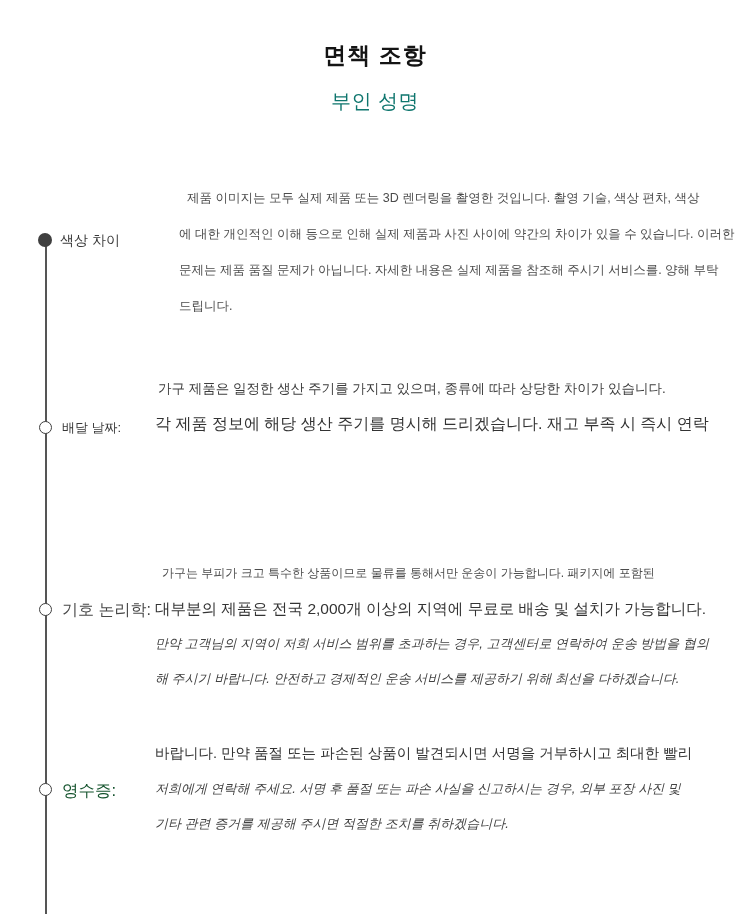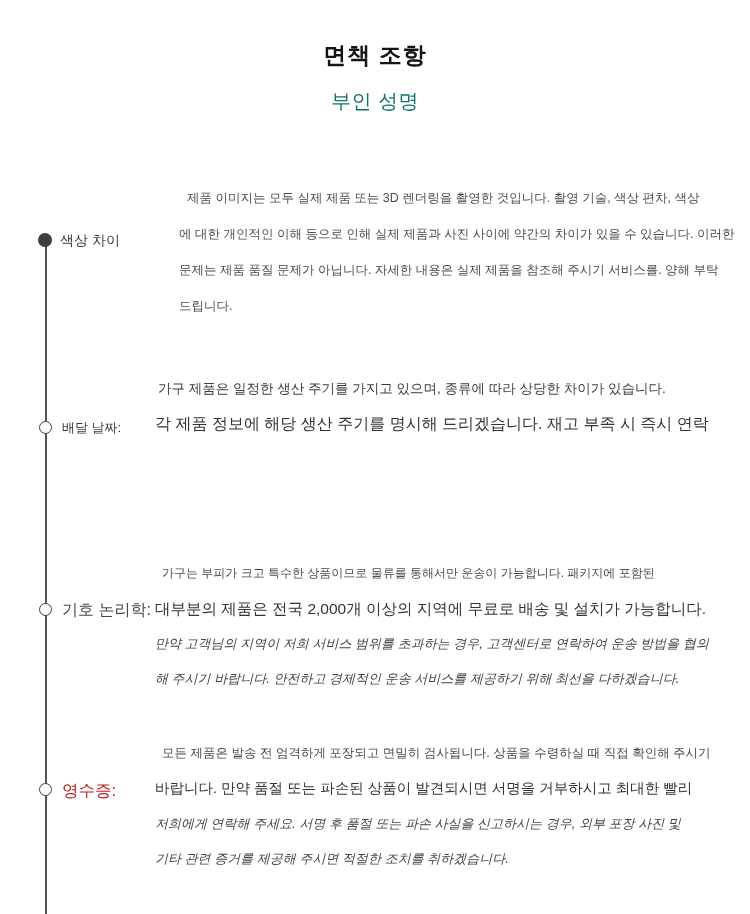--- a/index.html
+++ b/index.html
@@ -38,21 +38,21 @@
     width:13px; height:13px; left:39px;
     background:#ffffff; border:1.5px solid #3f3f3f;
   }
   .b2 { top:421px; } .b3 { top:603px; } .b4 { top:783px; }
   .tl-label {
     position:absolute; white-space:nowrap; color:#383838;
   }
   .lab1 { left:60px; top:231px; font-size:14px;   line-height:18px; }
   .lab2 { left:62px; top:419px; font-size:13px;   line-height:18px; }
   .lab3 { left:62px; top:602px; font-size:16px; line-height:16px; color:#474747; }
-  .lab4 { left:62px; top:779px; font-size:16.5px; line-height:22px; color:#b91c1c; }
+  .lab4 { left:62px; top:779px; font-size:16.5px; line-height:22px; color:#14532d; }
   
   .sec { position:absolute; left:155px; width:575px; }
   .ln  { white-space:nowrap; }
   .s1 { top:180px;margin-left:24px; } .s1 .ln { line-height:36px; font-size:12.5px; color:#4b4b4b; }
   .s2 { top:371px; } .s2 .ln, .s3 .ln, .s4 .ln { line-height:35px; }
   .s3 { top:556px; }
   .s4 { top:736px; }
   .f12  { font-size:12px;   color:#4b4b4b; }
   .f125 { font-size:12.5px; color:#474747; }
   .f13  { font-size:13px;   color:#424242;font-style:italic; }
@@ -98,19 +98,18 @@
   </div>
 
   <div class="sec s3">
     <div class="ln f12 ind7">가구는 부피가 크고 특수한 상품이므로 물류를 통해서만 운송이 가능합니다. 패키지에 포함된</div>
     <div class="ln f155">대부분의 제품은 전국 2,000개 이상의 지역에 무료로 배송 및 설치가 가능합니다.</div>
     <div class="ln f13">만약 고객님의 지역이 저희 서비스 범위를 초과하는 경우, 고객센터로 연락하여 운송 방법을 협의</div>
     <div class="ln f13">해 주시기 바랍니다. 안전하고 경제적인 운송 서비스를 제공하기 위해 최선을 다하겠습니다.</div>
   </div>
 
   <div class="sec s4">
-    <div class="ln f125 ind7">모든 제품은 발송 전 엄격하게 포장되고 면밀히 검사됩니다. 상품을 수령하실 때 직접 확인해 주시기</div>
     <div class="ln f145">바랍니다. 만약 품절 또는 파손된 상품이 발견되시면 서명을 거부하시고 최대한 빨리</div>
     <div class="ln f13">저희에게 연락해 주세요. 서명 후 품절 또는 파손 사실을 신고하시는 경우, 외부 포장 사진 및</div>
     <div class="ln f13">기타 관련 증거를 제공해 주시면 적절한 조치를 취하겠습니다.</div>
   </div>
 
 </div>
 
 </body></html>

